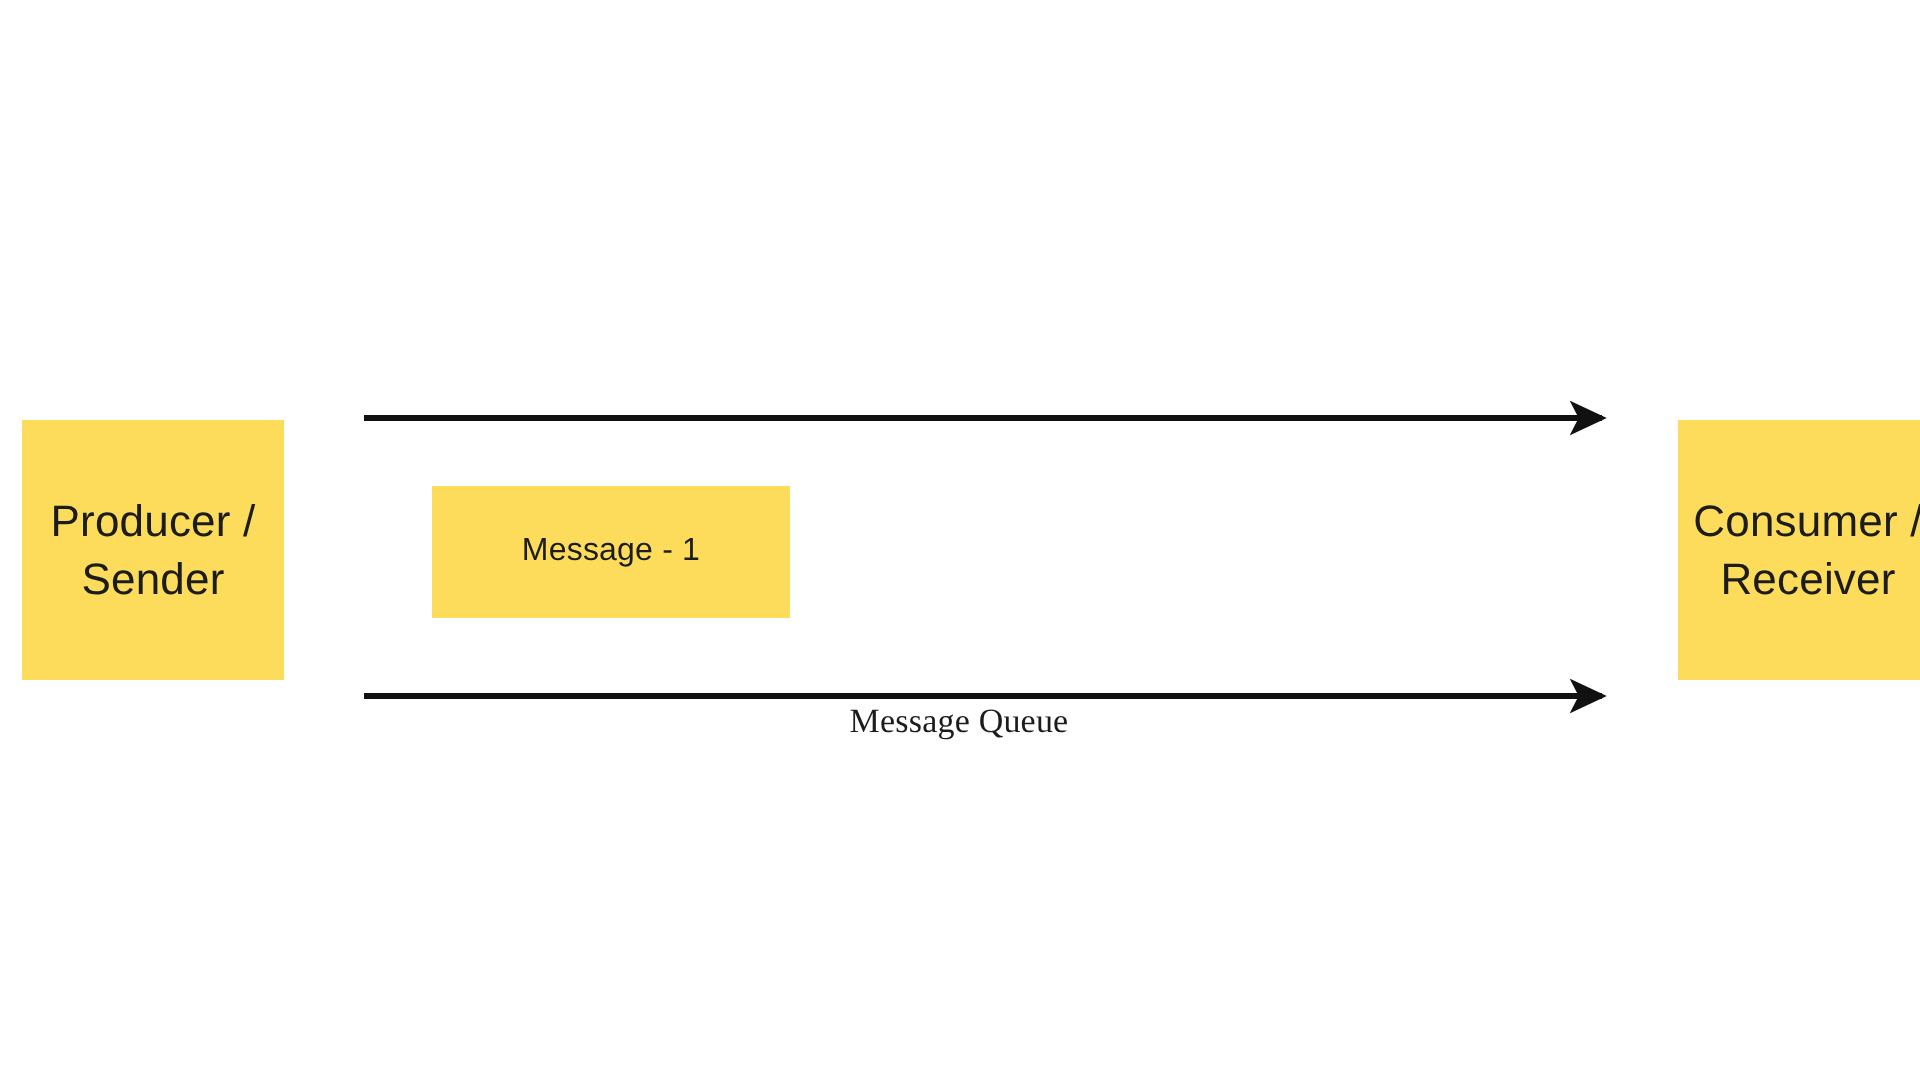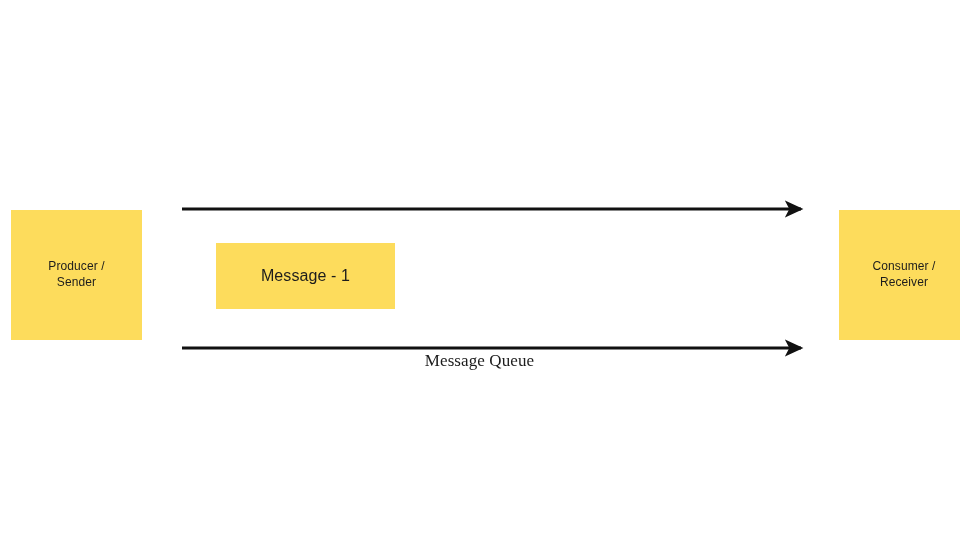--- a/index.html
+++ b/index.html
@@ -21,21 +21,21 @@
   
   .node {
     position: absolute;
     background: #fddc5c;
     color: #1c1c1c;
     display: flex;
     align-items: center;
     justify-content: center;
     text-align: center;
     line-height: 1.32;
-    font-size: 12px;
+    font-size: 22px;
     font-family: "Liberation Sans", sans-serif;
     letter-spacing: 0.1px;
     box-sizing: border-box;
   }
   .node .node-text {
     display: block;
     white-space: pre-line;
   }
 
   #producer-node {

